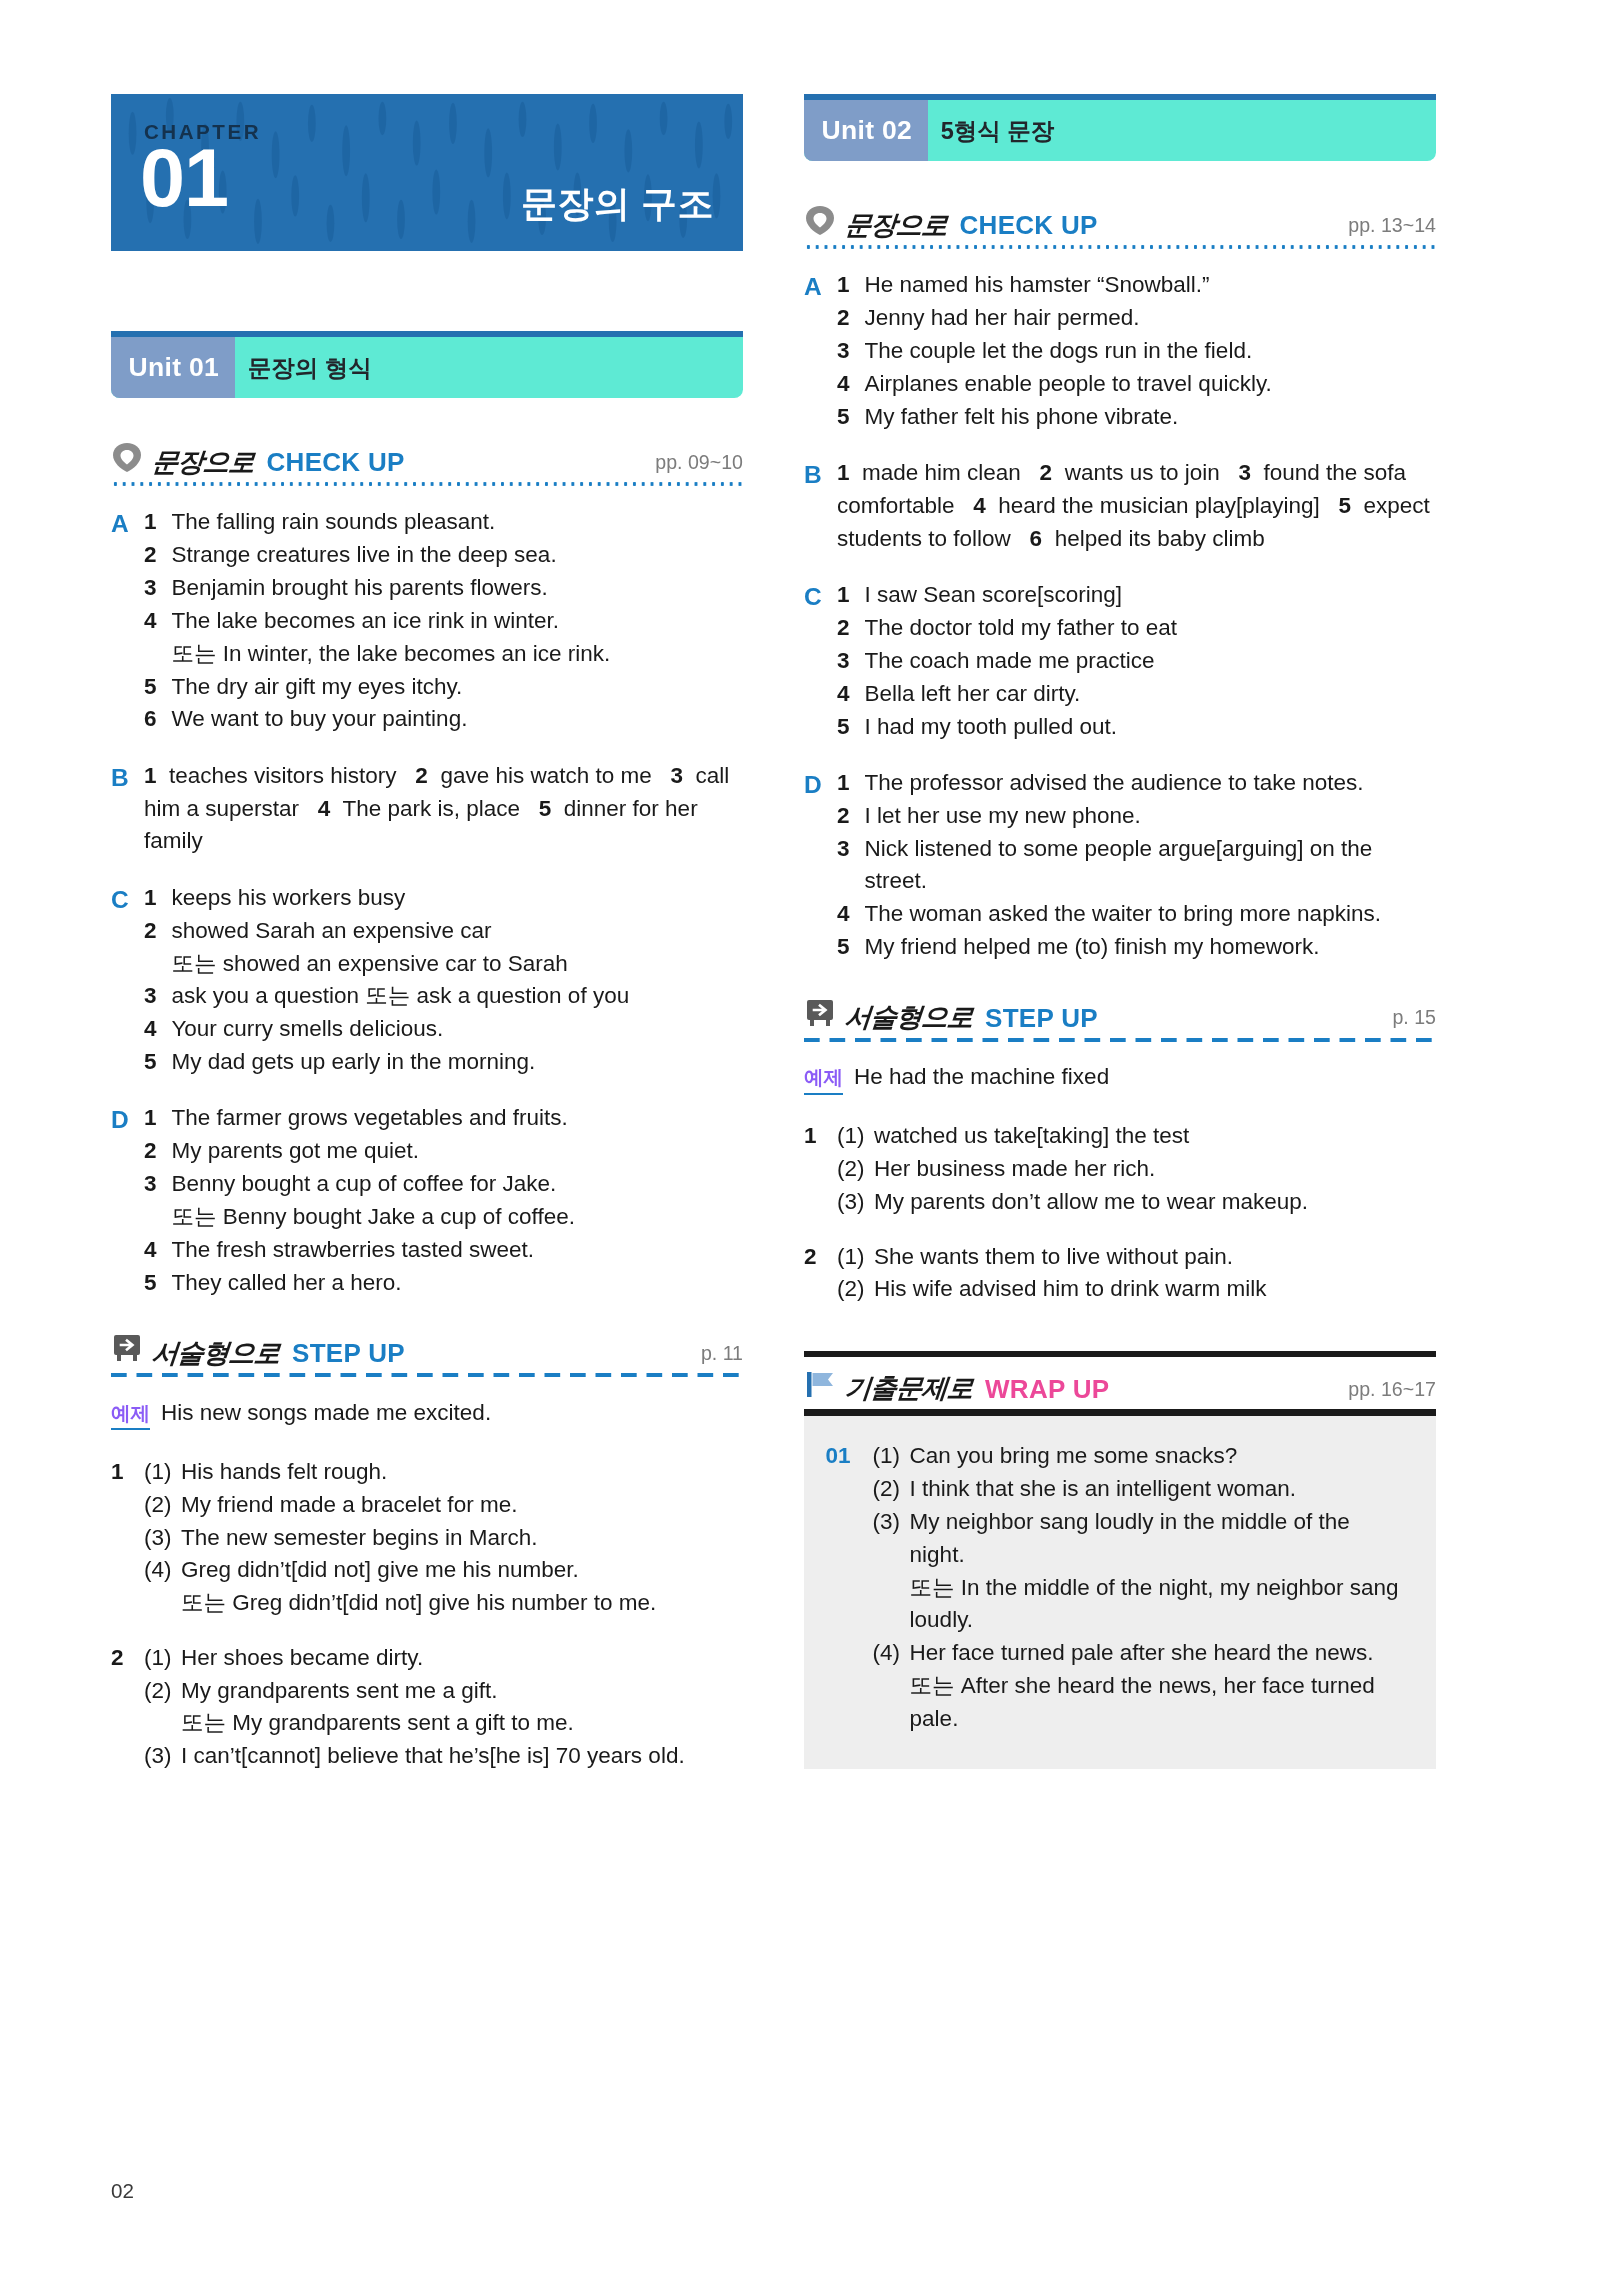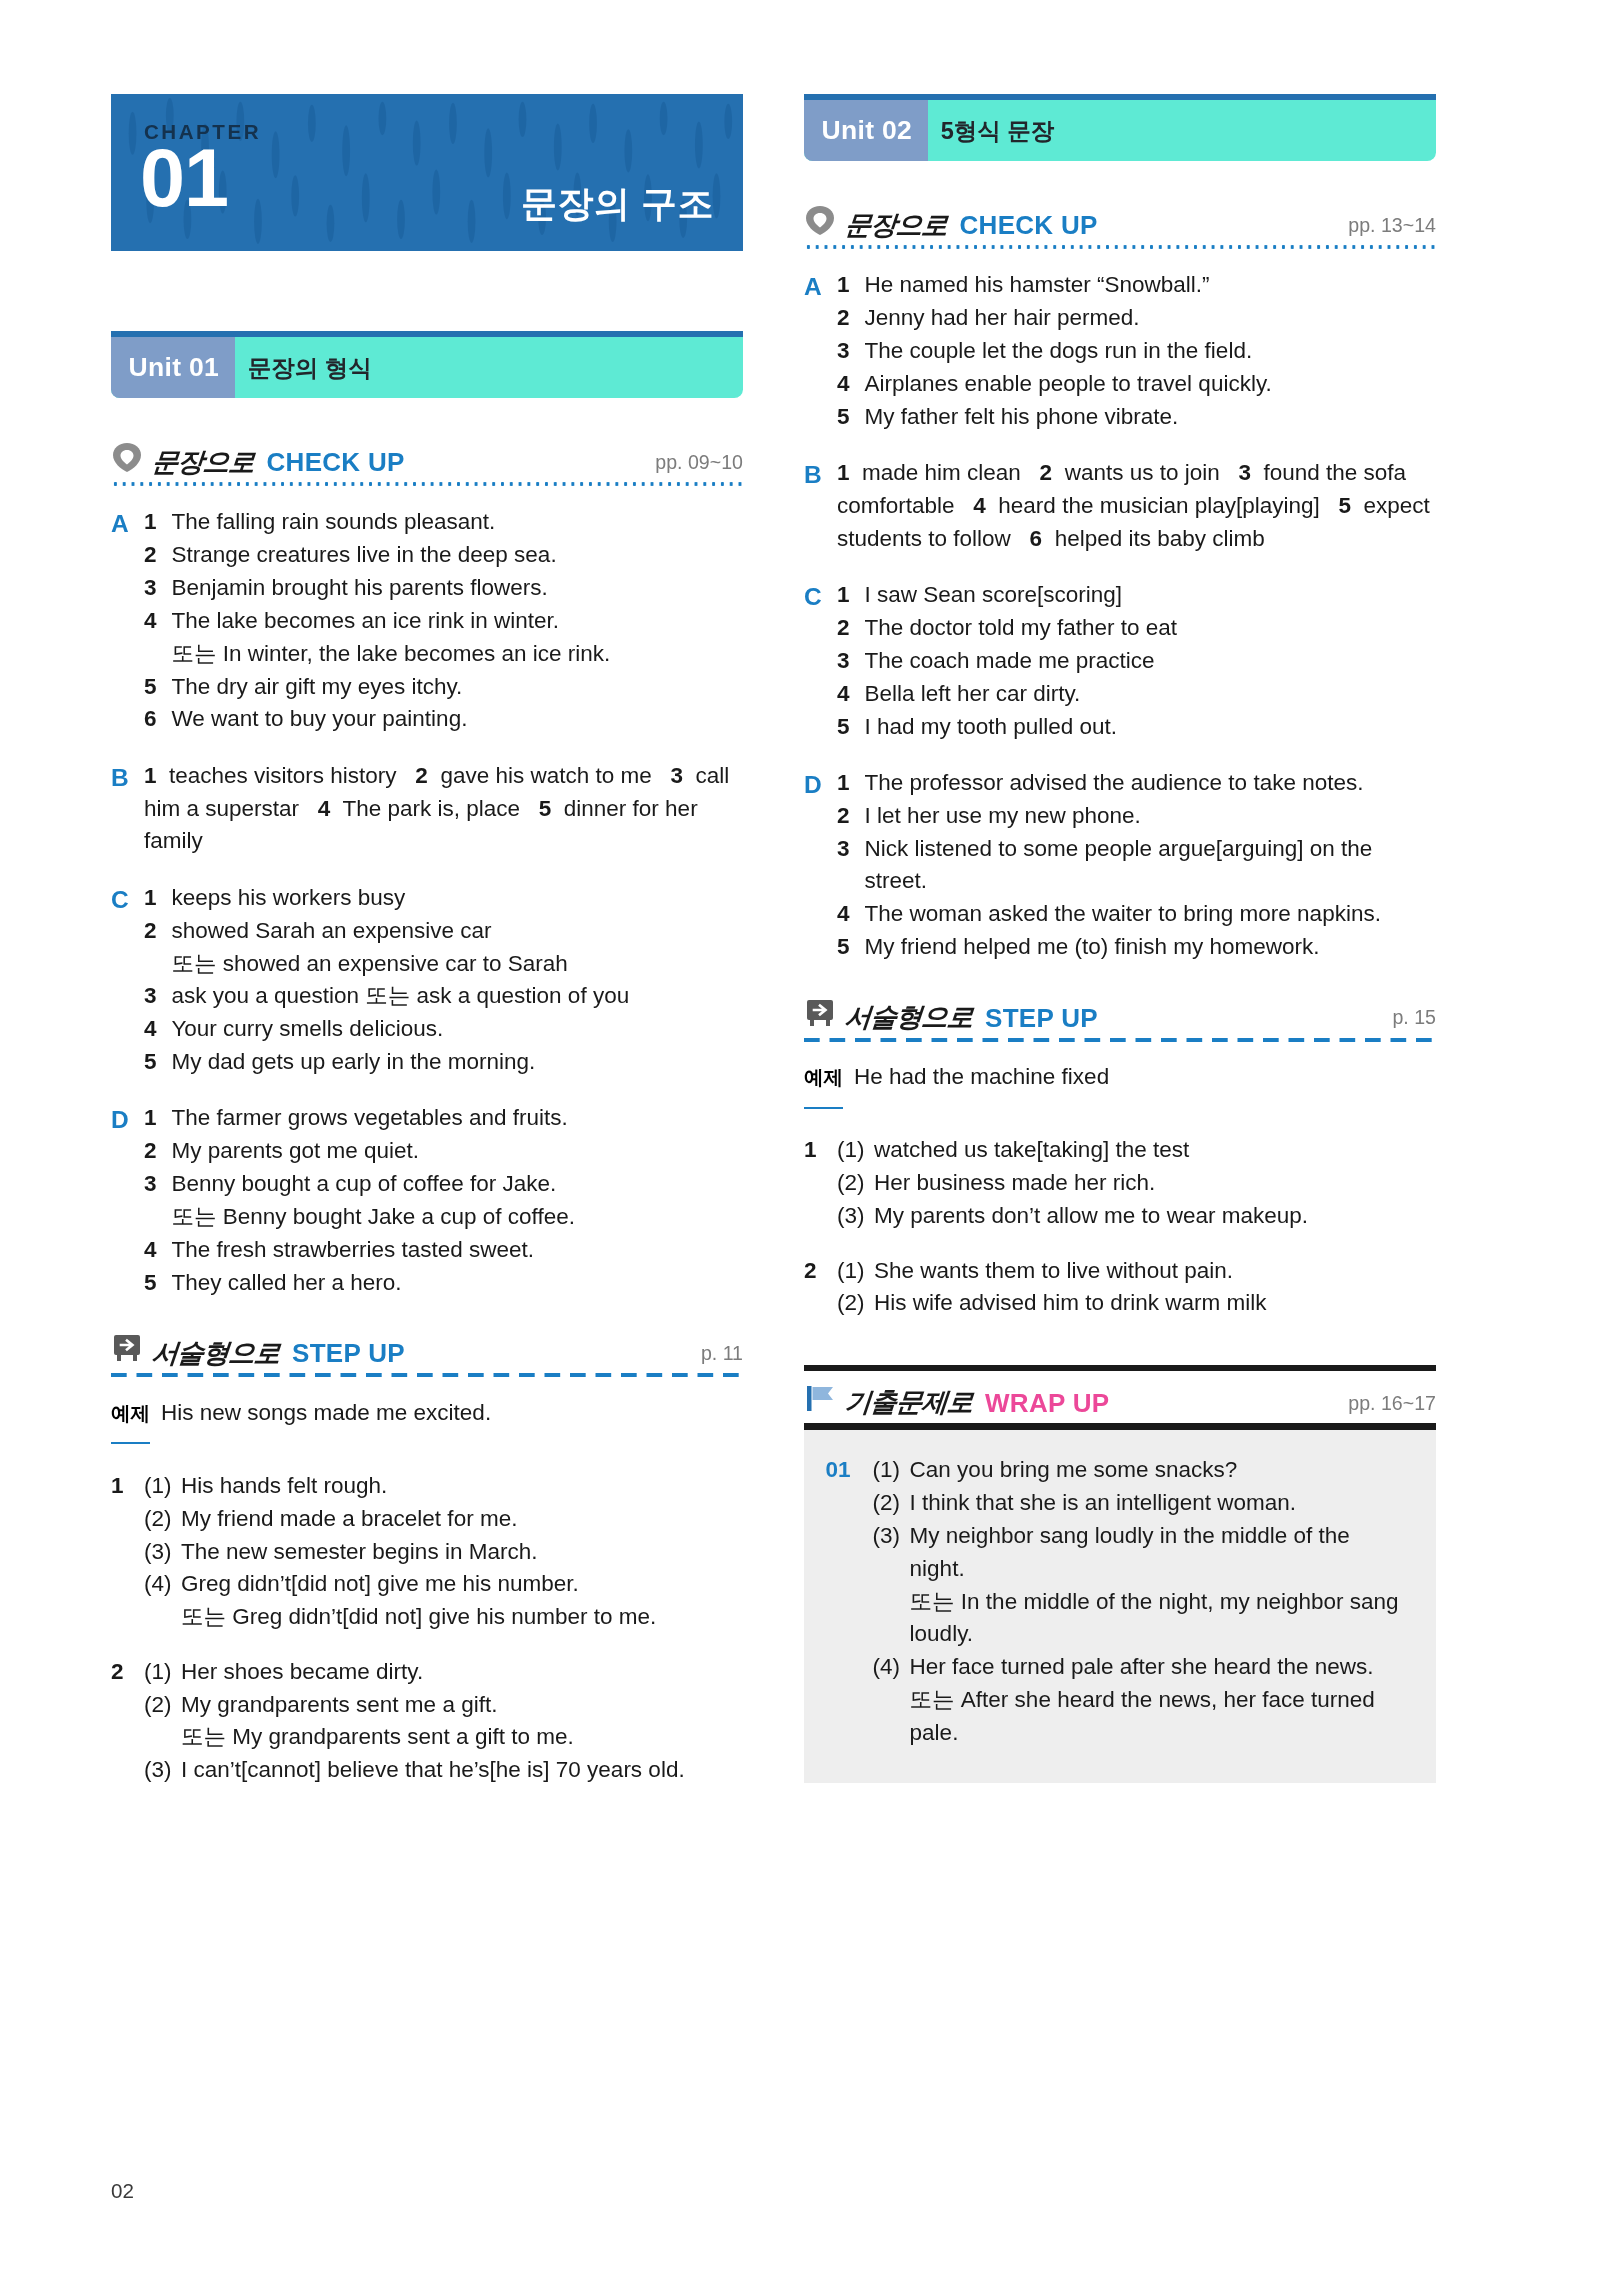--- a/index.html
+++ b/index.html
@@ -213,23 +213,23 @@
     display: flex;
     align-items: baseline;
     gap: 10.8px;
     font-size: 22.5px;
     margin-bottom: 25.5px;
     line-height: 1.46;
   }
   .ex-tag {
     font-size: 19.6px;
     font-weight: bold;
-    color: #000000;
+    color: #8b5cf6;
     border-bottom: 2.9px solid #1a7ec4;
-    padding-bottom: 15px;
+    padding-bottom: 1px;
     flex: 0 0 auto;
   }
   .qitem {
     display: flex;
     margin-bottom: 21.6px;
     font-size: 22.5px;
     line-height: 1.46;
   }
   .qnum {
     flex: 0 0 33px;

